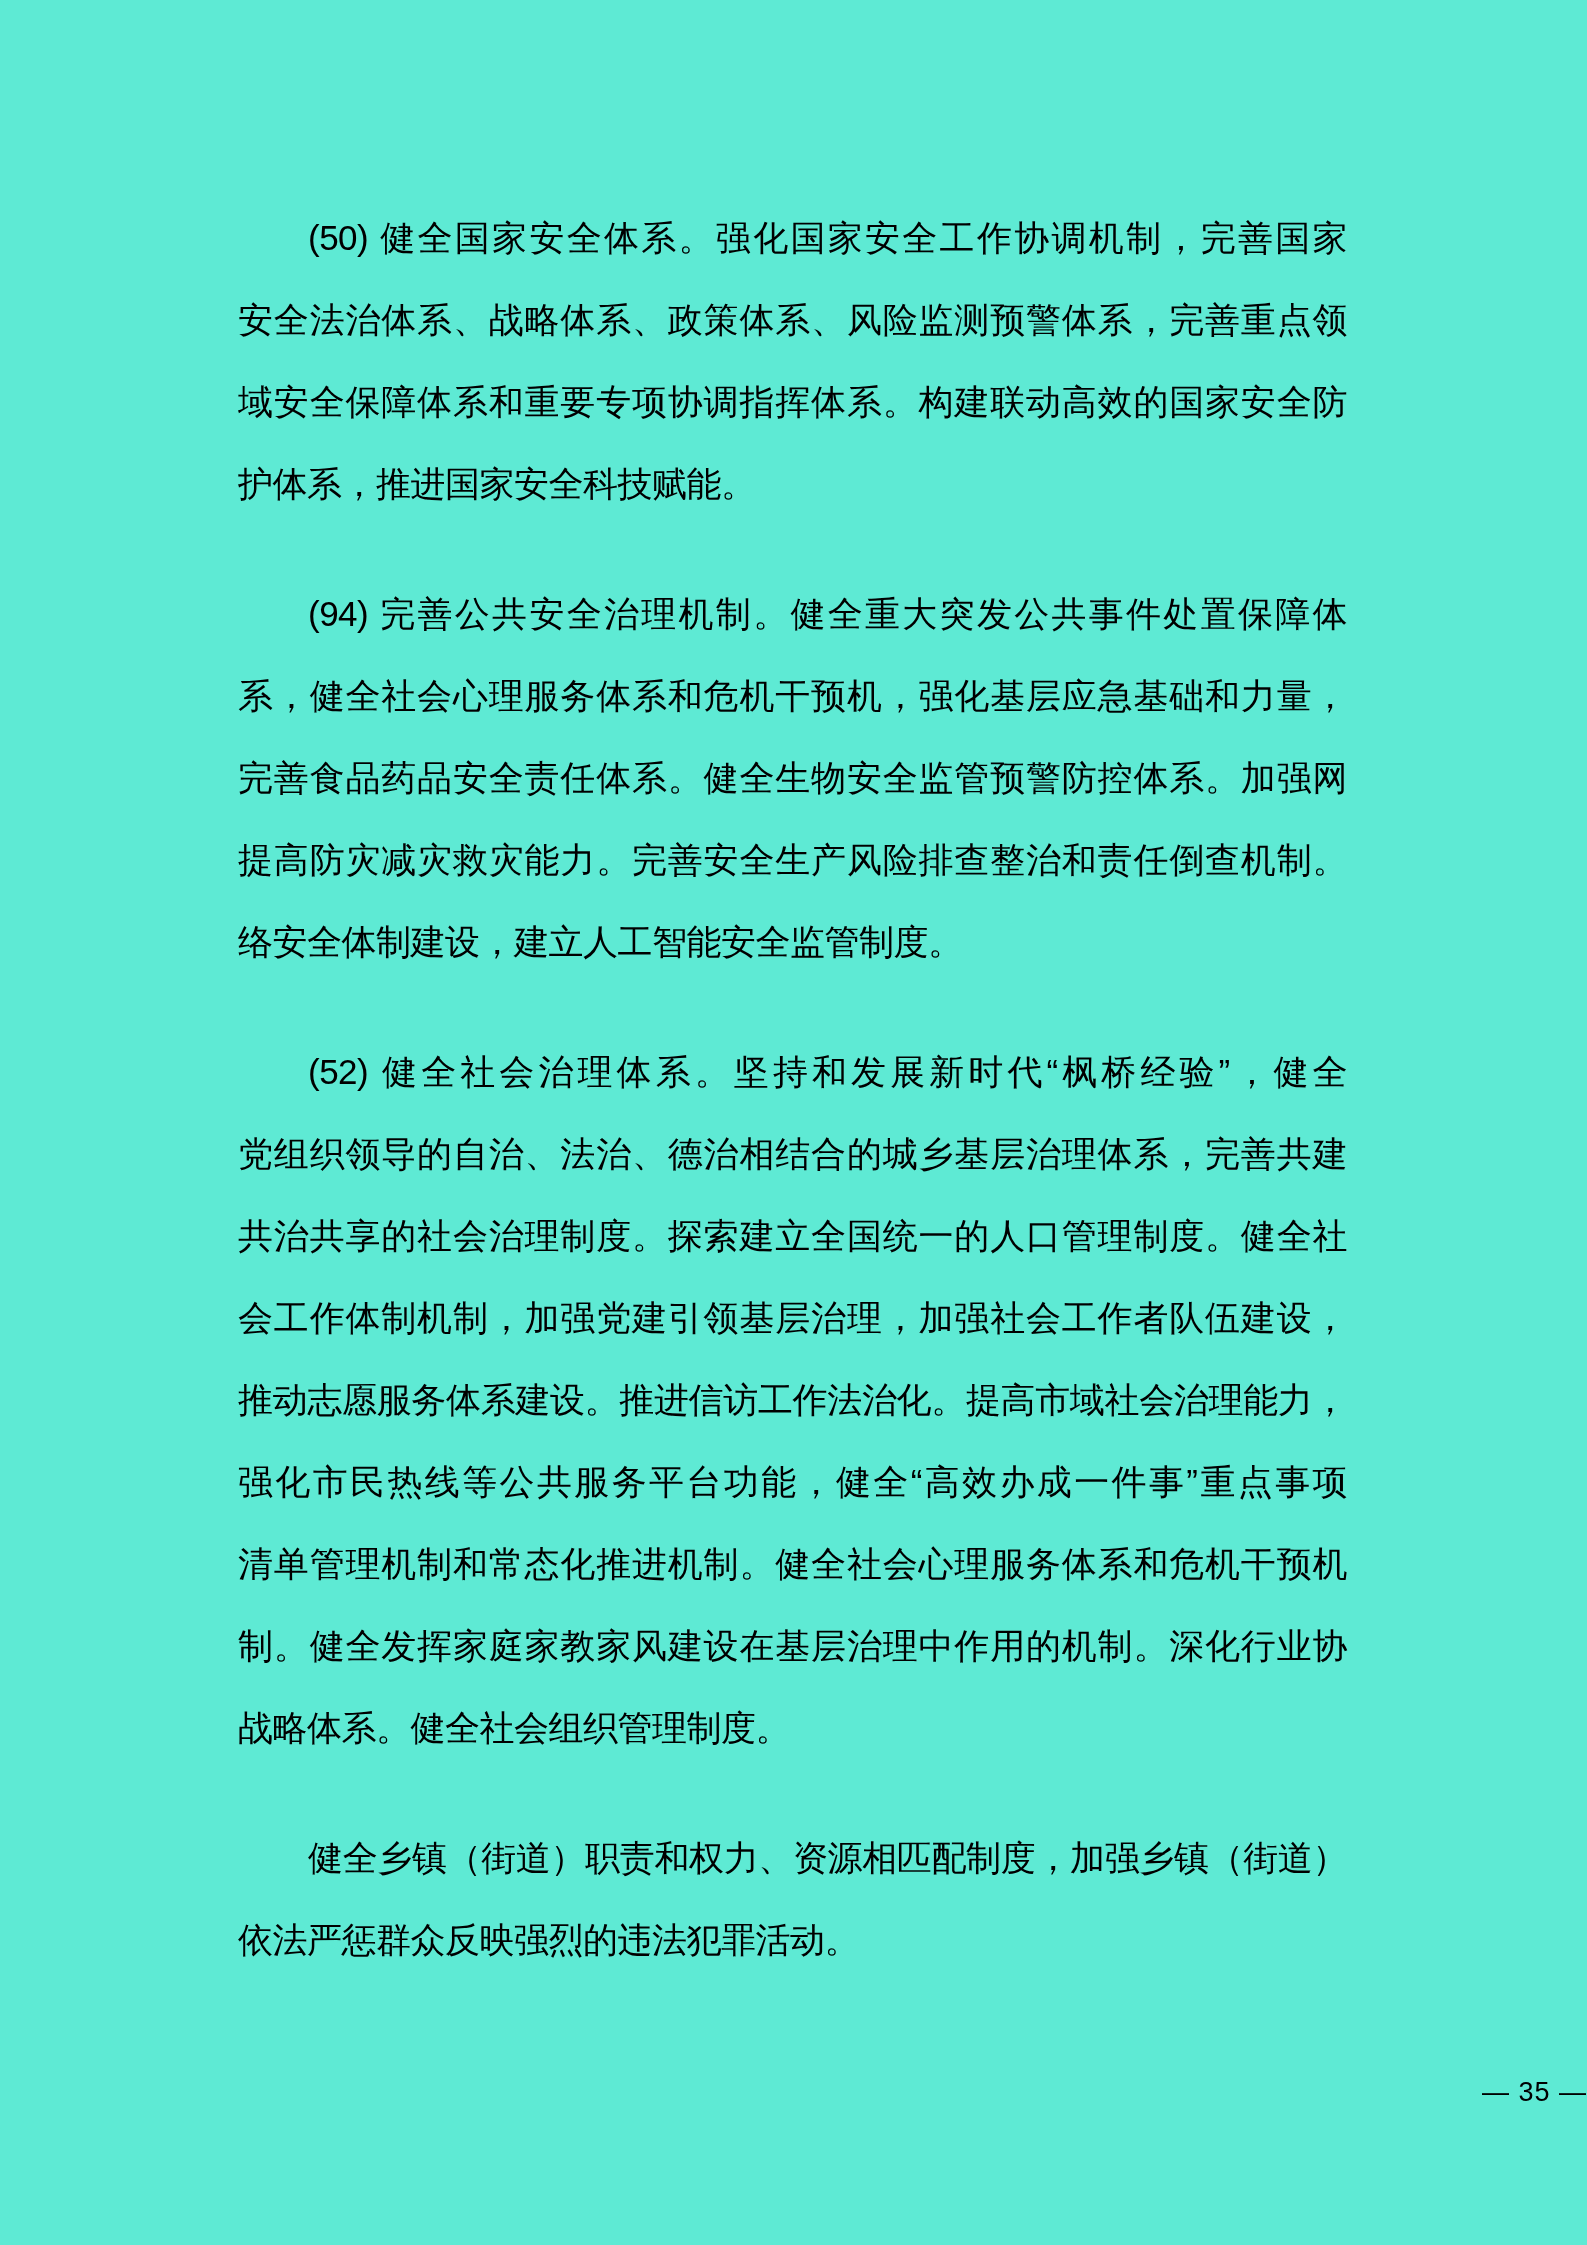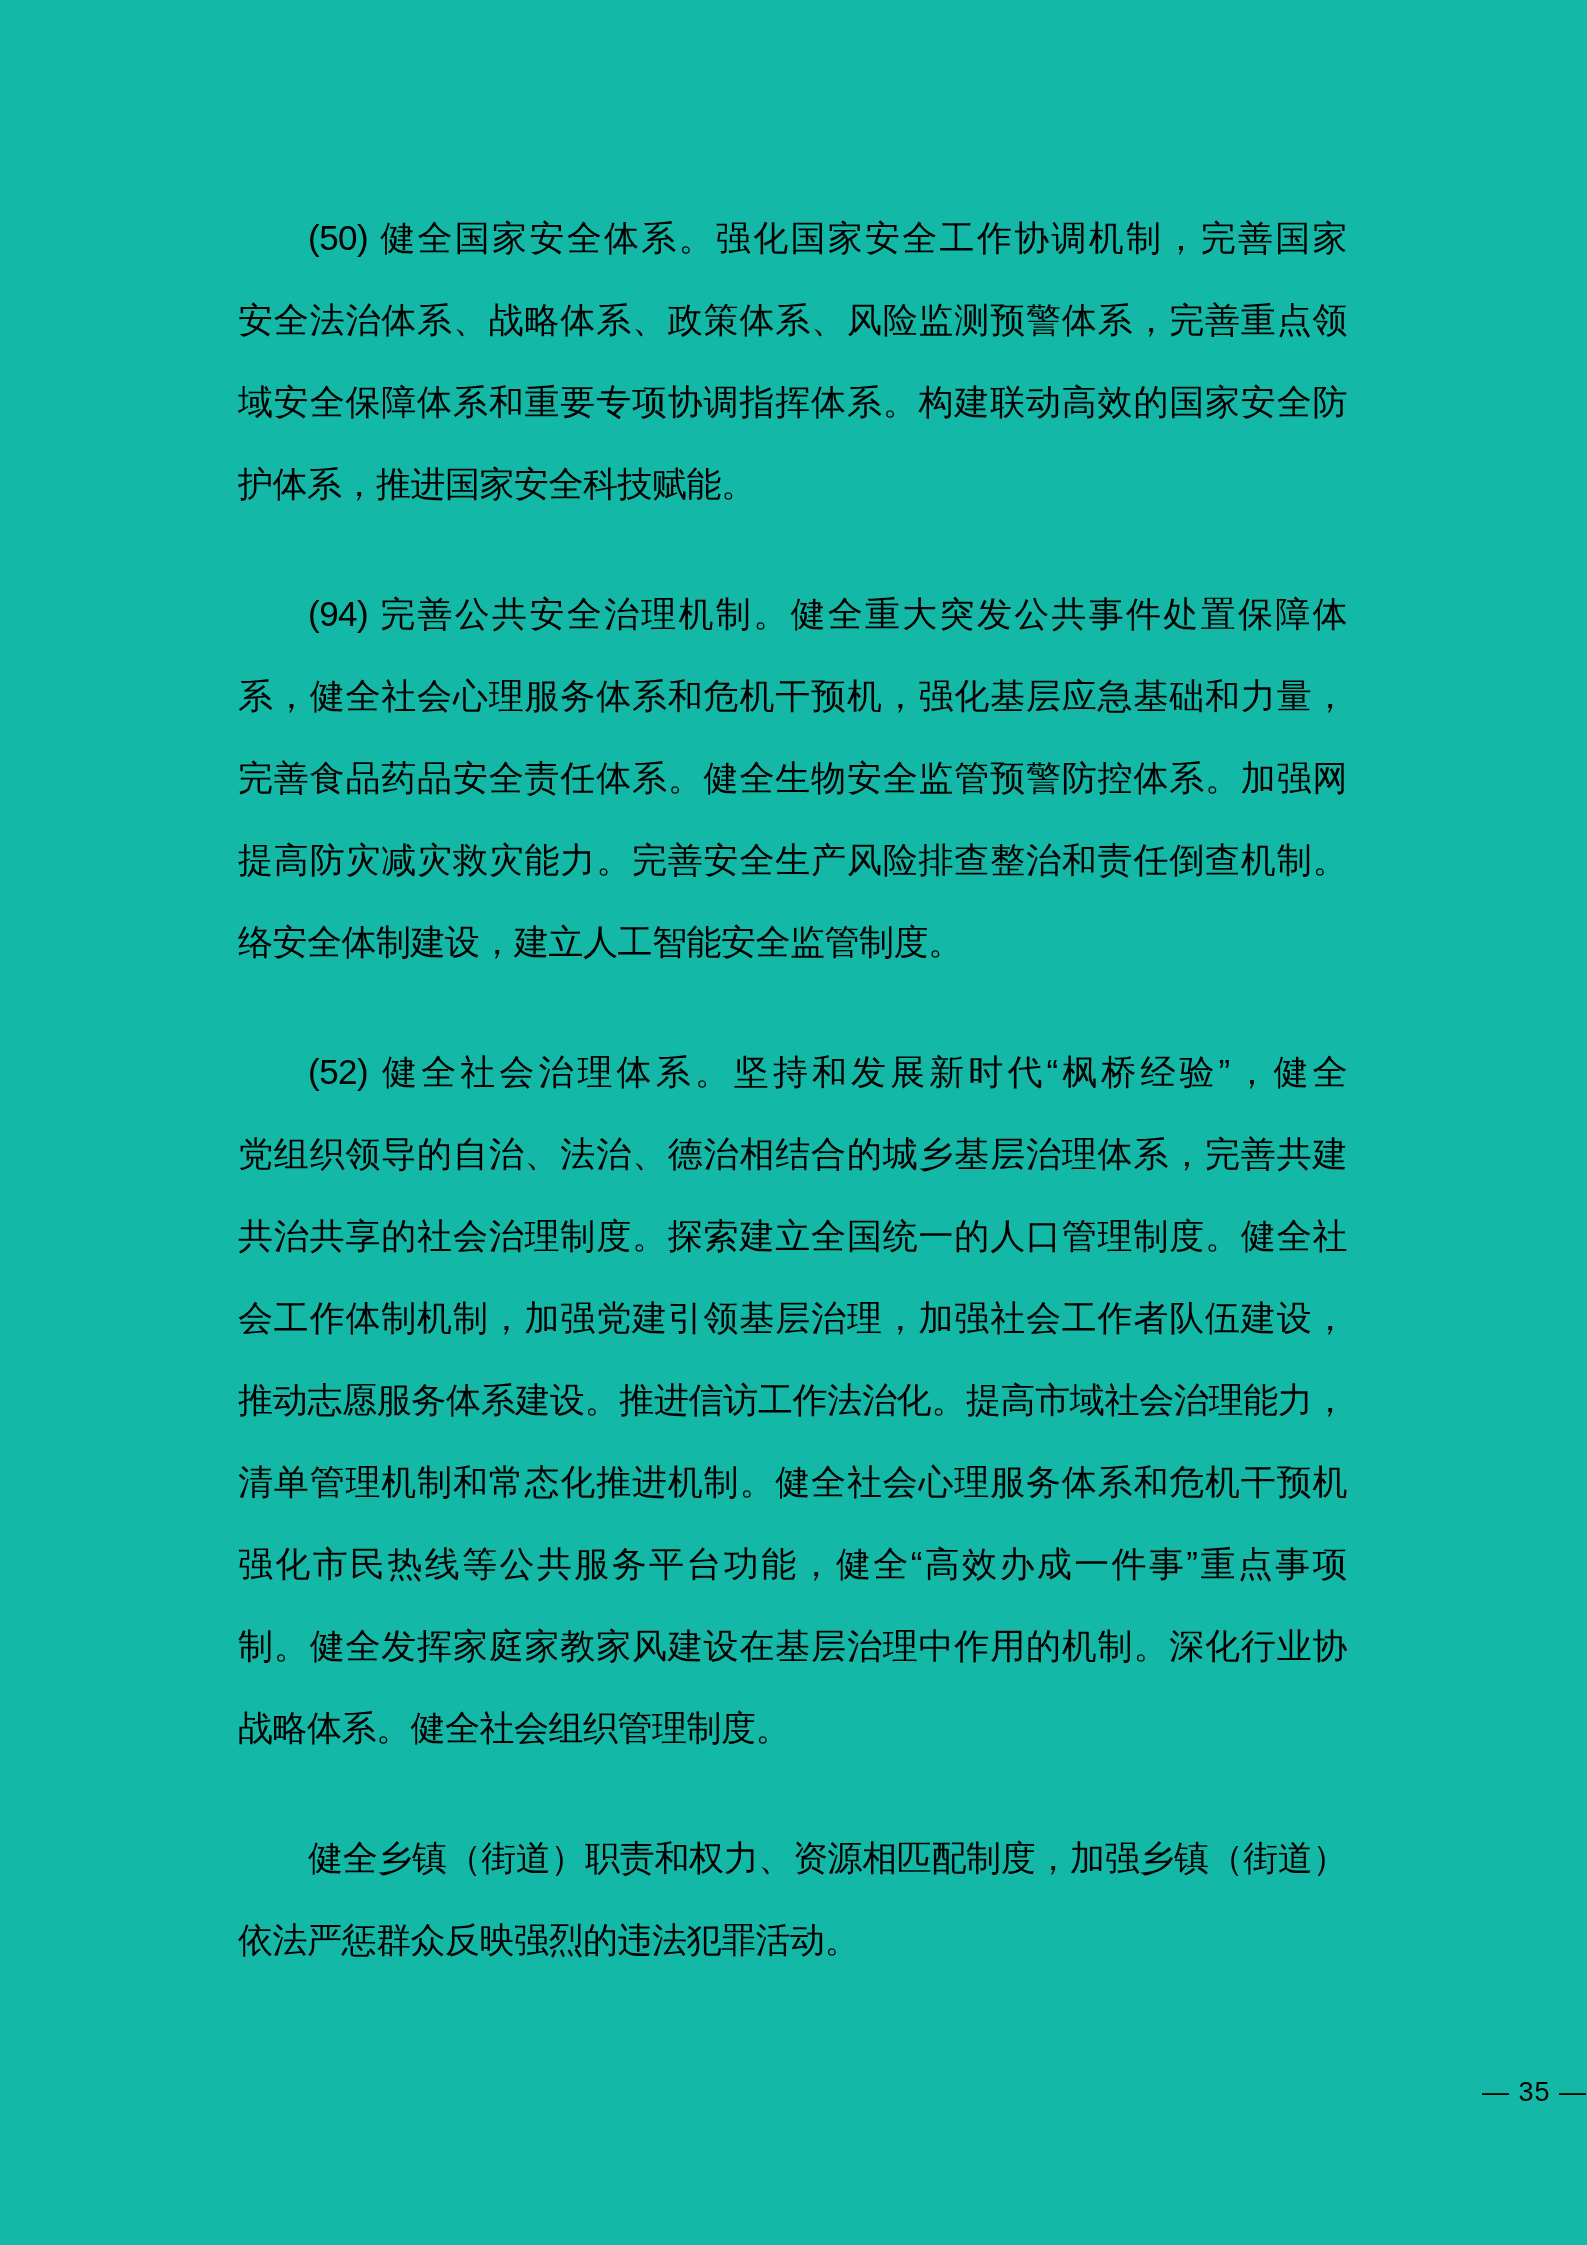--- a/index.html
+++ b/index.html
@@ -5,21 +5,21 @@
 <style>
   html, body {
     margin: 0;
     padding: 0;
     background: #ffffff;
   }
   .page {
     position: relative;
     width: 1587px;
     height: 2245px;
-    background: #14b8a6;
+    background: #5eead4;
     overflow: hidden;
     font-family: "Liberation Sans", sans-serif;
     color: #000000;
   }
   .doc-body {
     position: absolute;
     left: 238px;
     top: 197px;
     width: 1109px;
   }
@@ -78,22 +78,22 @@
         <div class="line">完善食品药品安全责任体系。健全生物安全监管预警防控体系。加强网</div>
         <div class="line">提高防灾减灾救灾能力。完善安全生产风险排查整治和责任倒查机制。</div>
         <div class="line last">络安全体制建设，建立人工智能安全监管制度。</div>
       </div>
       <div class="para">
         <div class="line first">(52) 健全社会治理体系。坚持和发展新时代“枫桥经验”，健全</div>
         <div class="line">党组织领导的自治、法治、德治相结合的城乡基层治理体系，完善共建</div>
         <div class="line">共治共享的社会治理制度。探索建立全国统一的人口管理制度。健全社</div>
         <div class="line">会工作体制机制，加强党建引领基层治理，加强社会工作者队伍建设，</div>
         <div class="line">推动志愿服务体系建设。推进信访工作法治化。提高市域社会治理能力，</div>
+        <div class="line">强化市民热线等公共服务平台功能，健全“高效办成一件事”重点事项</div>
         <div class="line">清单管理机制和常态化推进机制。健全社会心理服务体系和危机干预机</div>
-        <div class="line">强化市民热线等公共服务平台功能，健全“高效办成一件事”重点事项</div>
         <div class="line">制。健全发挥家庭家教家风建设在基层治理中作用的机制。深化行业协</div>
         <div class="line last">战略体系。健全社会组织管理制度。</div>
       </div>
       <div class="para">
         <div class="line first">健全乡镇（街道）职责和权力、资源相匹配制度，加强乡镇（街道）</div>
         <div class="line last">依法严惩群众反映强烈的违法犯罪活动。</div>
       </div>
     </div>
   <div class="footer">
     <span class="page-number">— 35 —</span>

